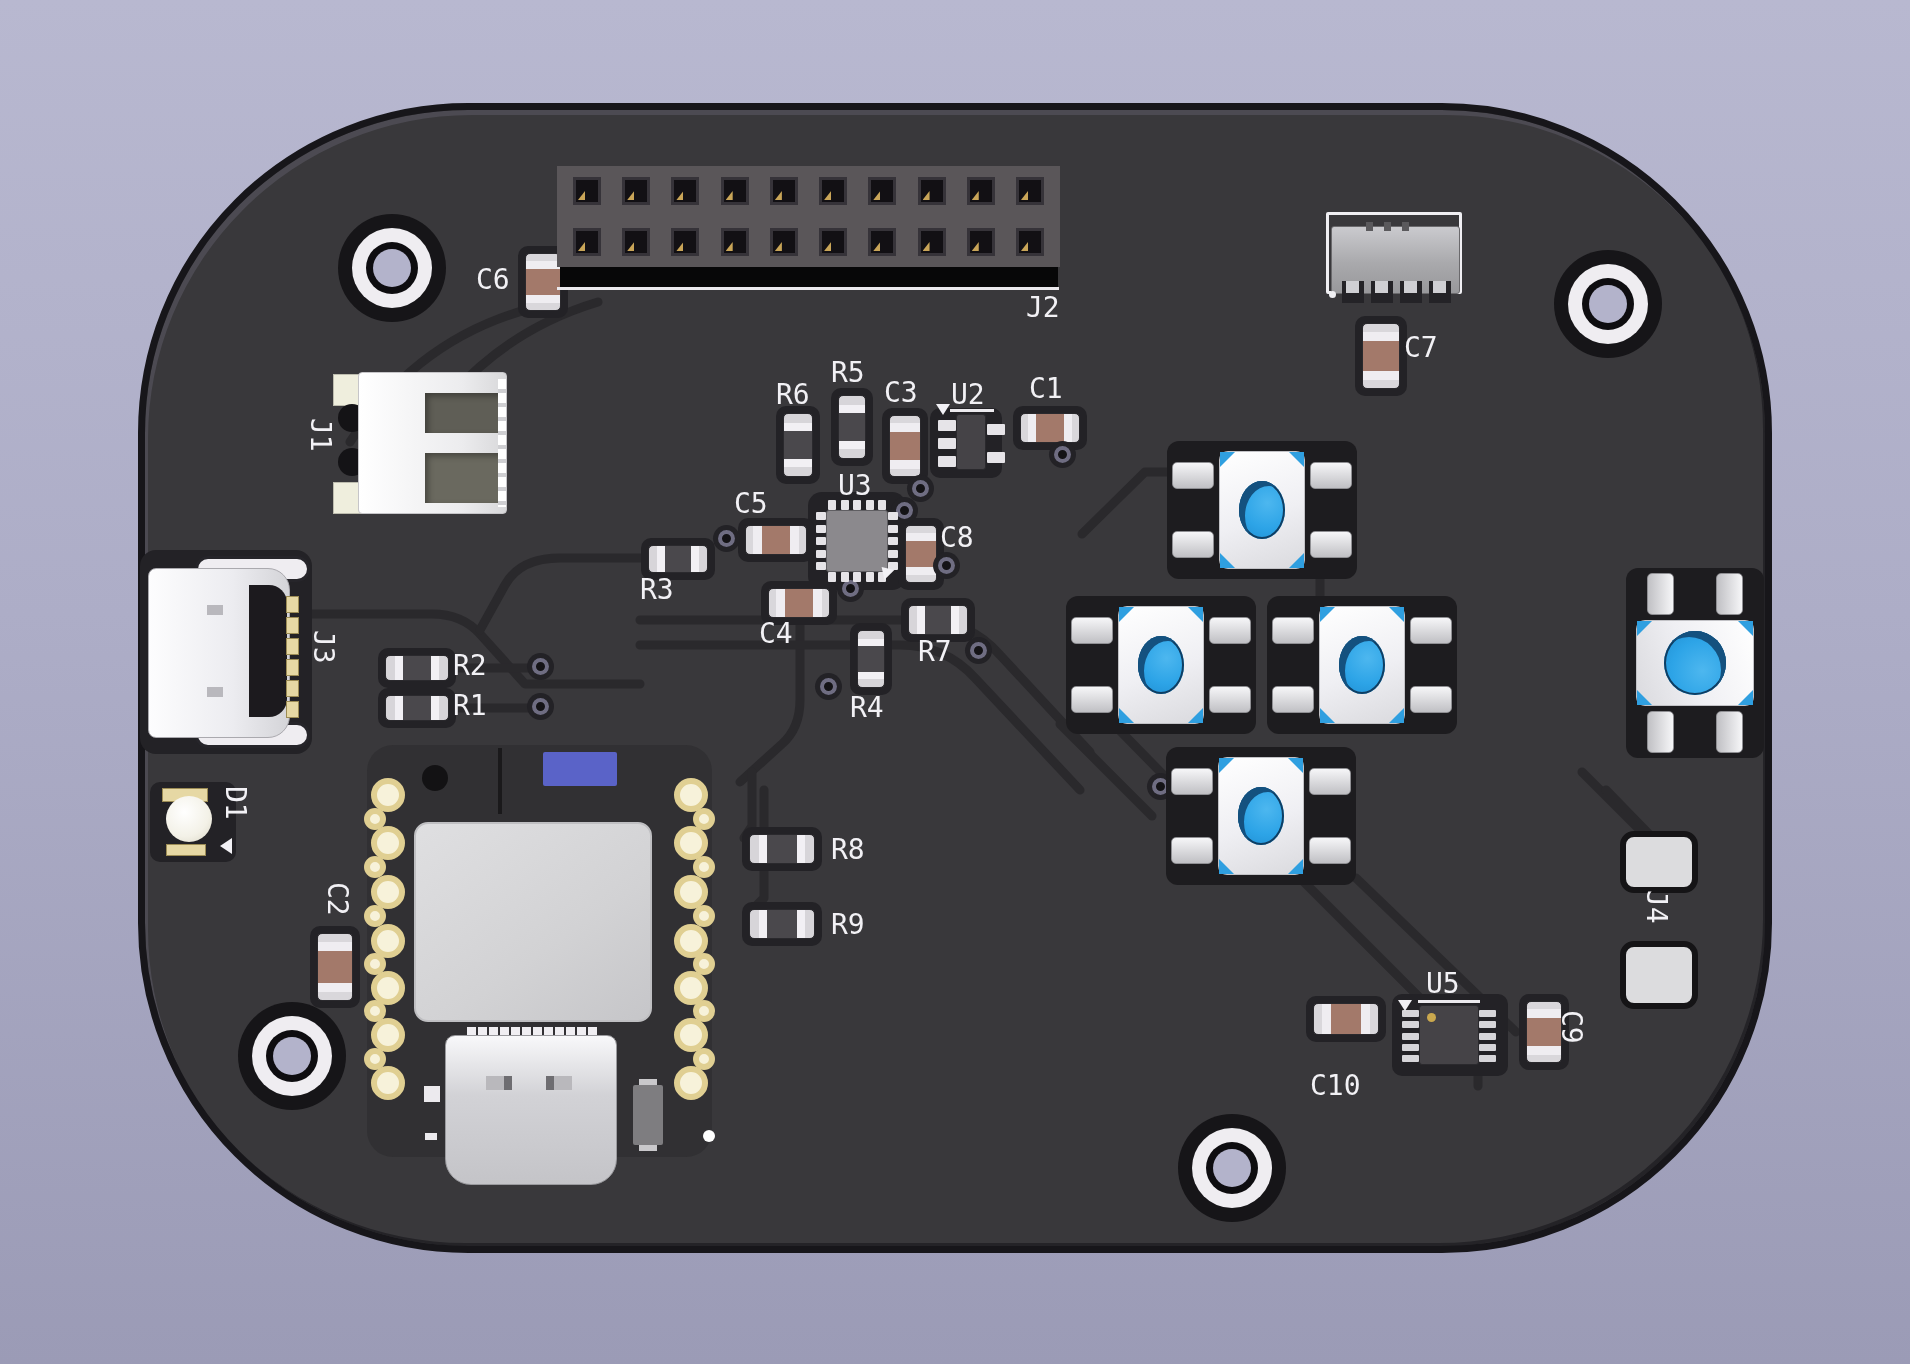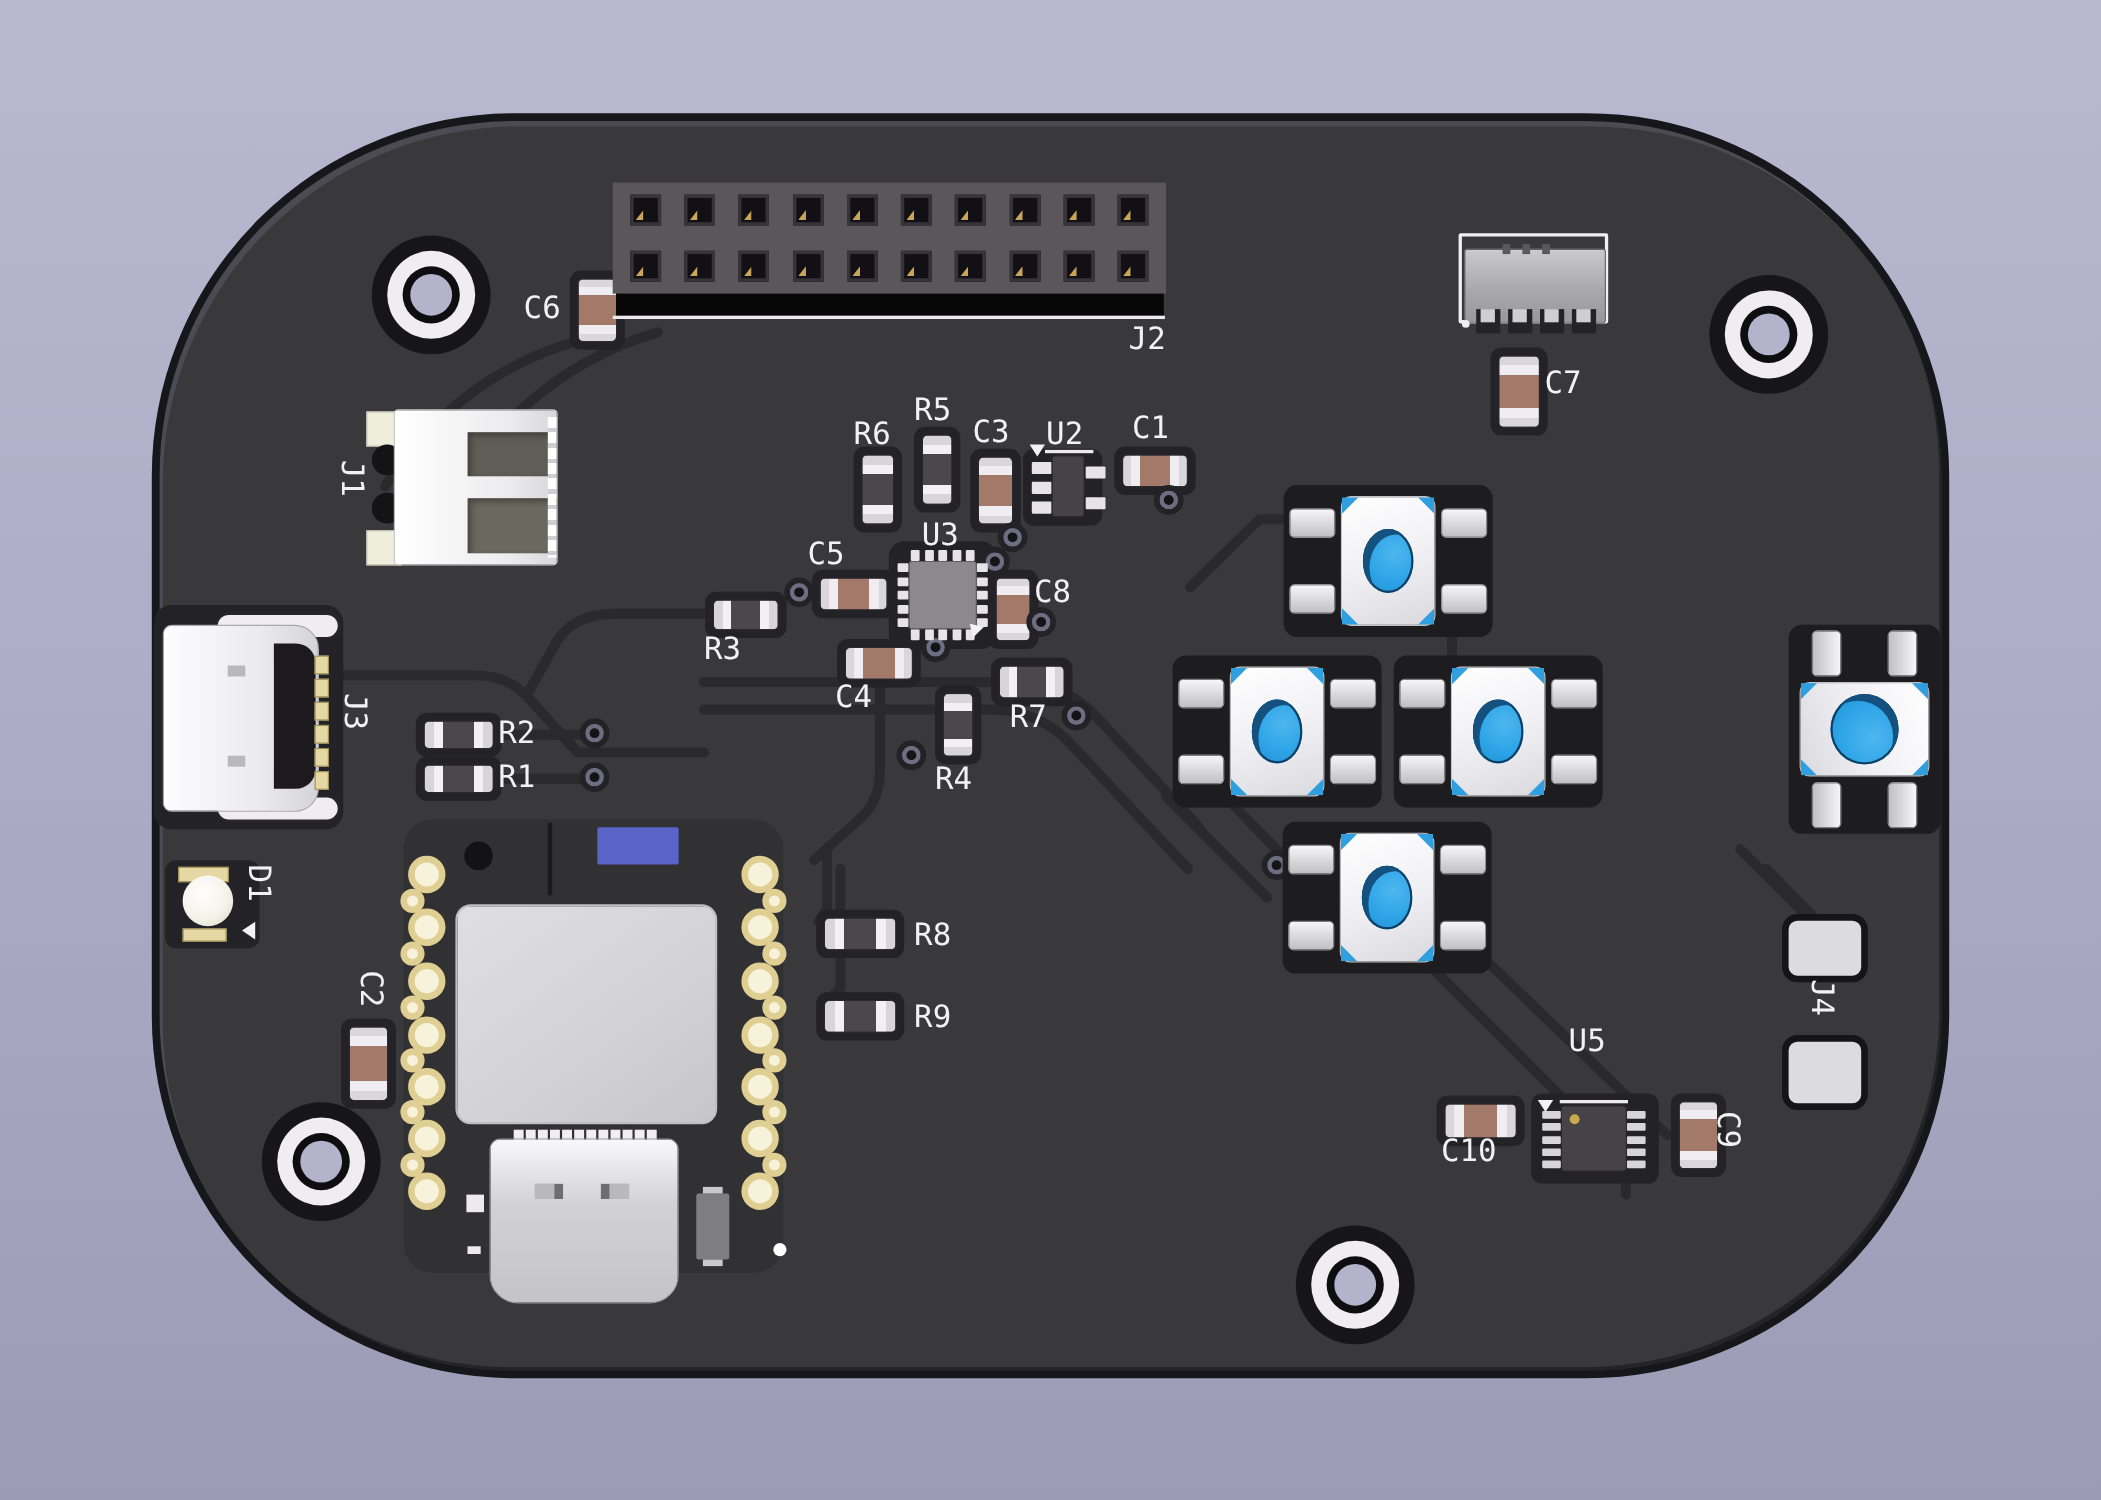--- a/index.html
+++ b/index.html
@@ -486,17 +486,17 @@
   <span class="lbl" style="left:850px;top:694px">R4</span>
   <span class="lbl" style="left:918px;top:638px">R7</span>
   <span class="lbl" style="left:940px;top:524px">C8</span>
   <span class="lbl v" style="left:337px;top:630px">J3</span>
   <span class="lbl" style="left:453px;top:652px">R2</span>
   <span class="lbl" style="left:453px;top:692px">R1</span>
   <span class="lbl v" style="left:249px;top:786px">D1</span>
   <span class="lbl v" style="left:351px;top:882px">C2</span>
   <span class="lbl" style="left:831px;top:836px">R8</span>
   <span class="lbl" style="left:831px;top:911px">R9</span>
-  <span class="lbl" style="left:1310px;top:1032px">C10</span>
-  <span class="lbl" style="left:1426px;top:932px">U5</span>
+  <span class="lbl" style="left:1310px;top:1072px">C10</span>
+  <span class="lbl" style="left:1426px;top:970px">U5</span>
   <span class="lbl v" style="left:1585px;top:1010px">C9</span>
   <span class="lbl v" style="left:1670px;top:890px">J4</span>
 </div>
 
 </body></html>

